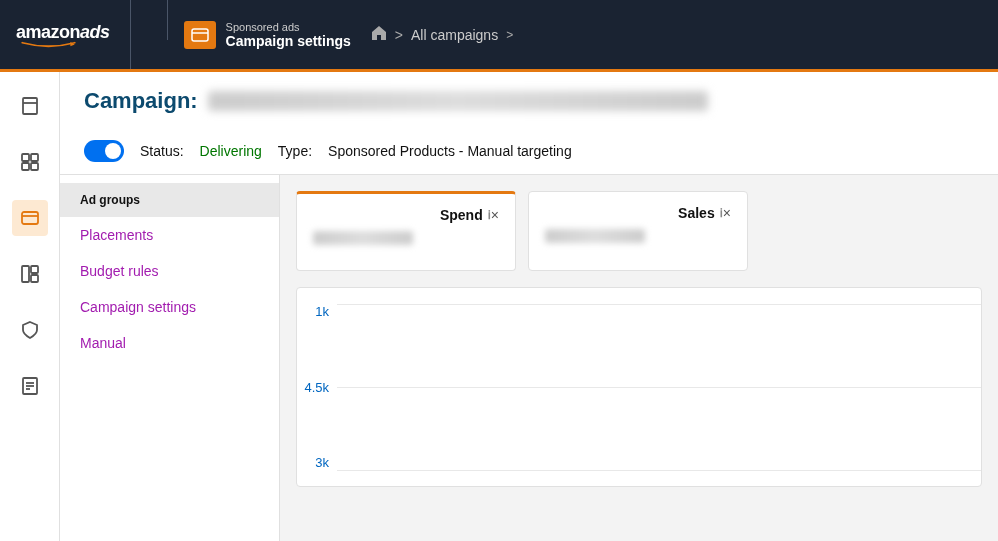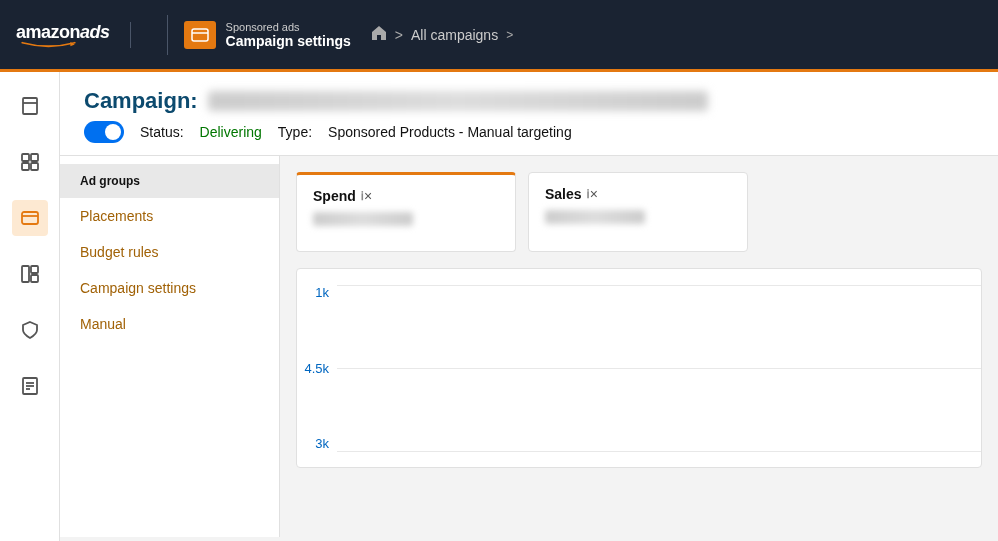--- a/index.html
+++ b/index.html
@@ -3,21 +3,20 @@
   <meta charset="utf-8">
   <style>
     * { box-sizing: border-box; margin: 0; padding: 0; }
     body { font-family: Arial, sans-serif; background: #f3f3f3; width: 998px; height: 541px; overflow: hidden; }
 
     
     .navbar {
       background: #1a2332;
       height: 72px;
       display: flex;
-      align-items: center;
       padding: 0 16px;
       border-bottom: 3px solid #e47911;
       position: relative;
     }
     .navbar-logo {
       display: flex;
       align-items: center;
       color: white;
       font-size: 20px;
       font-weight: bold;
@@ -127,21 +126,21 @@
       width: 500px;
       height: 20px;
       background: linear-gradient(90deg, #ccc 0%, #ddd 50%, #ccc 100%);
       border-radius: 4px;
       filter: blur(4px);
     }
     .campaign-status-row {
       display: flex;
       align-items: center;
       gap: 16px;
-      margin-top: 7px;
+      margin-top: 26px;
       font-size: 14px;
     }
     .toggle-switch {
       width: 40px;
       height: 22px;
       background: #0070f0;
       border-radius: 11px;
       position: relative;
       cursor: pointer;
     }
@@ -169,21 +168,21 @@
     .nav-sidebar {
       width: 220px;
       background: #fff;
       padding: 8px 0;
       border-right: 1px solid #e0e0e0;
     }
     .nav-sidebar-item {
       padding: 10px 20px;
       font-size: 14px;
       cursor: pointer;
-      color: #a16207;
+      color: #a21caf;
     }
     .nav-sidebar-item.header {
       font-weight: bold;
       color: #111;
       background: #e8e8e8;
       font-size: 12px;
       cursor: default;
     }
     .nav-sidebar-item.active {
       border: 1.5px solid #0066c0;
@@ -214,21 +213,21 @@
       width: 220px;
       min-height: 80px;
       position: relative;
     }
     .metric-card.selected {
       border-top: 3px solid #e47911;
     }
     .metric-header {
       display: flex;
       align-items: center;
-      justify-content: flex-start;
+      justify-content: flex-end;
       margin-bottom: 8px;
     }
     .metric-title {
       font-size: 14px;
       font-weight: 600;
       color: #111;
       display: flex;
       align-items: center;
       gap: 5px;
     }

